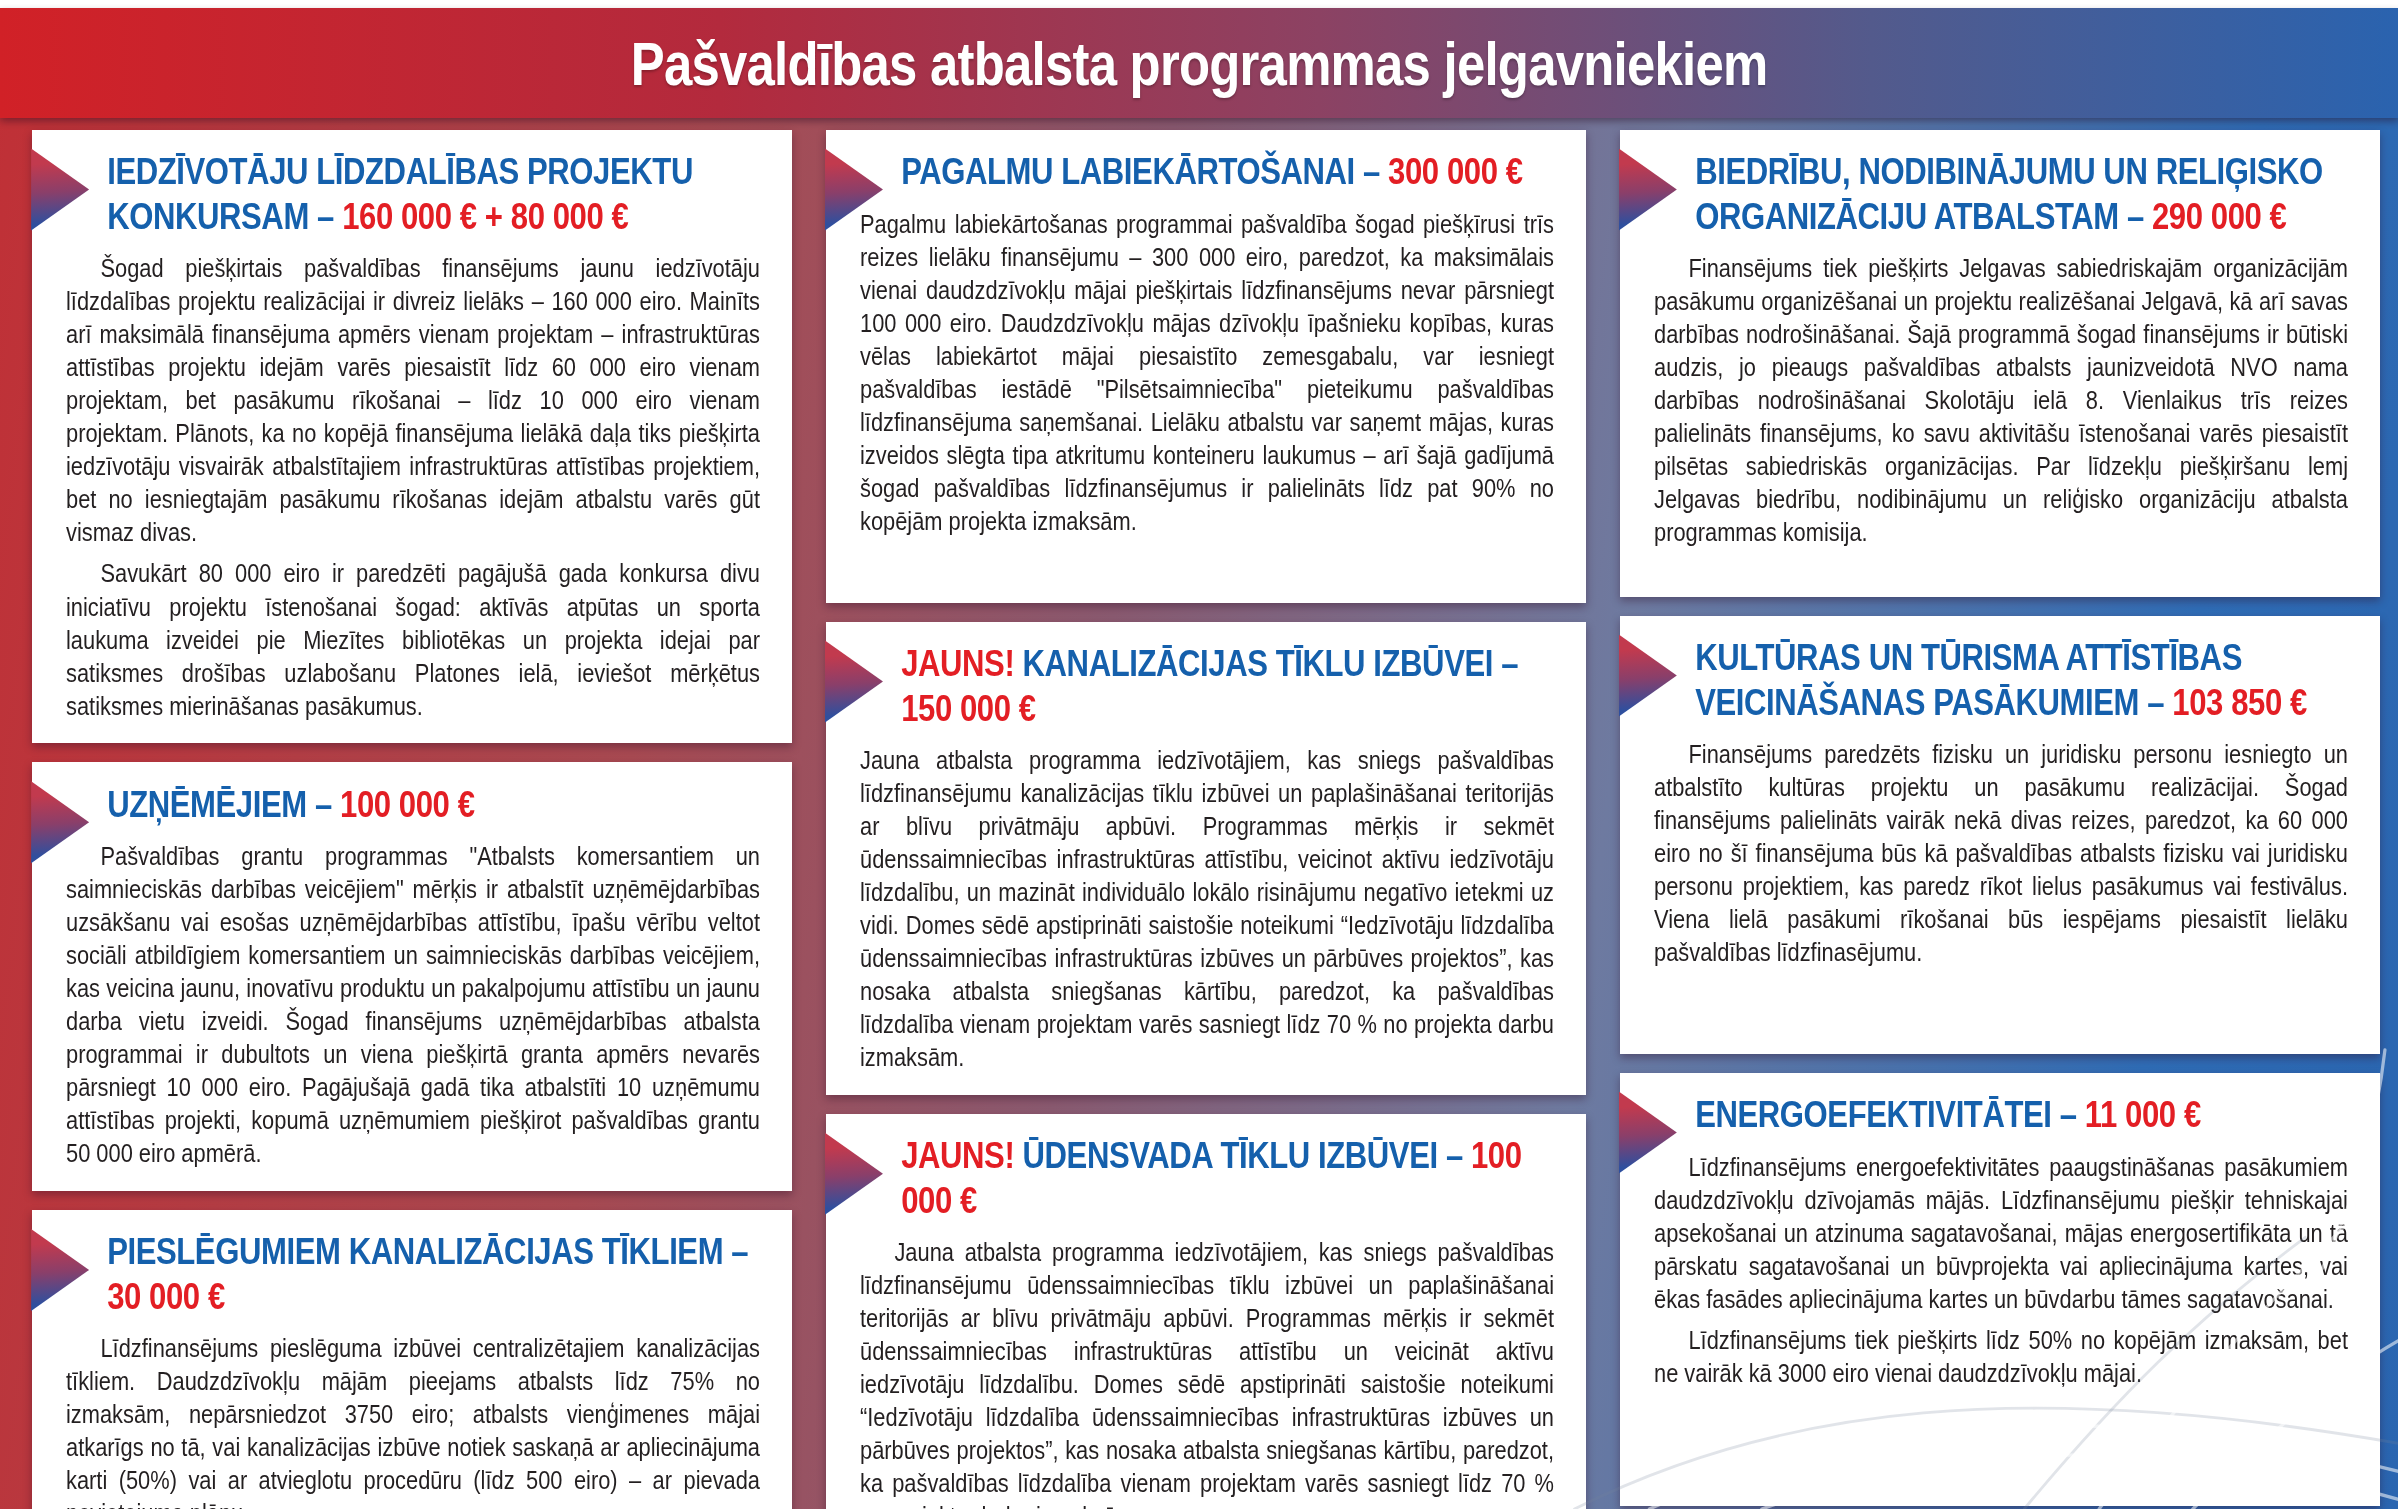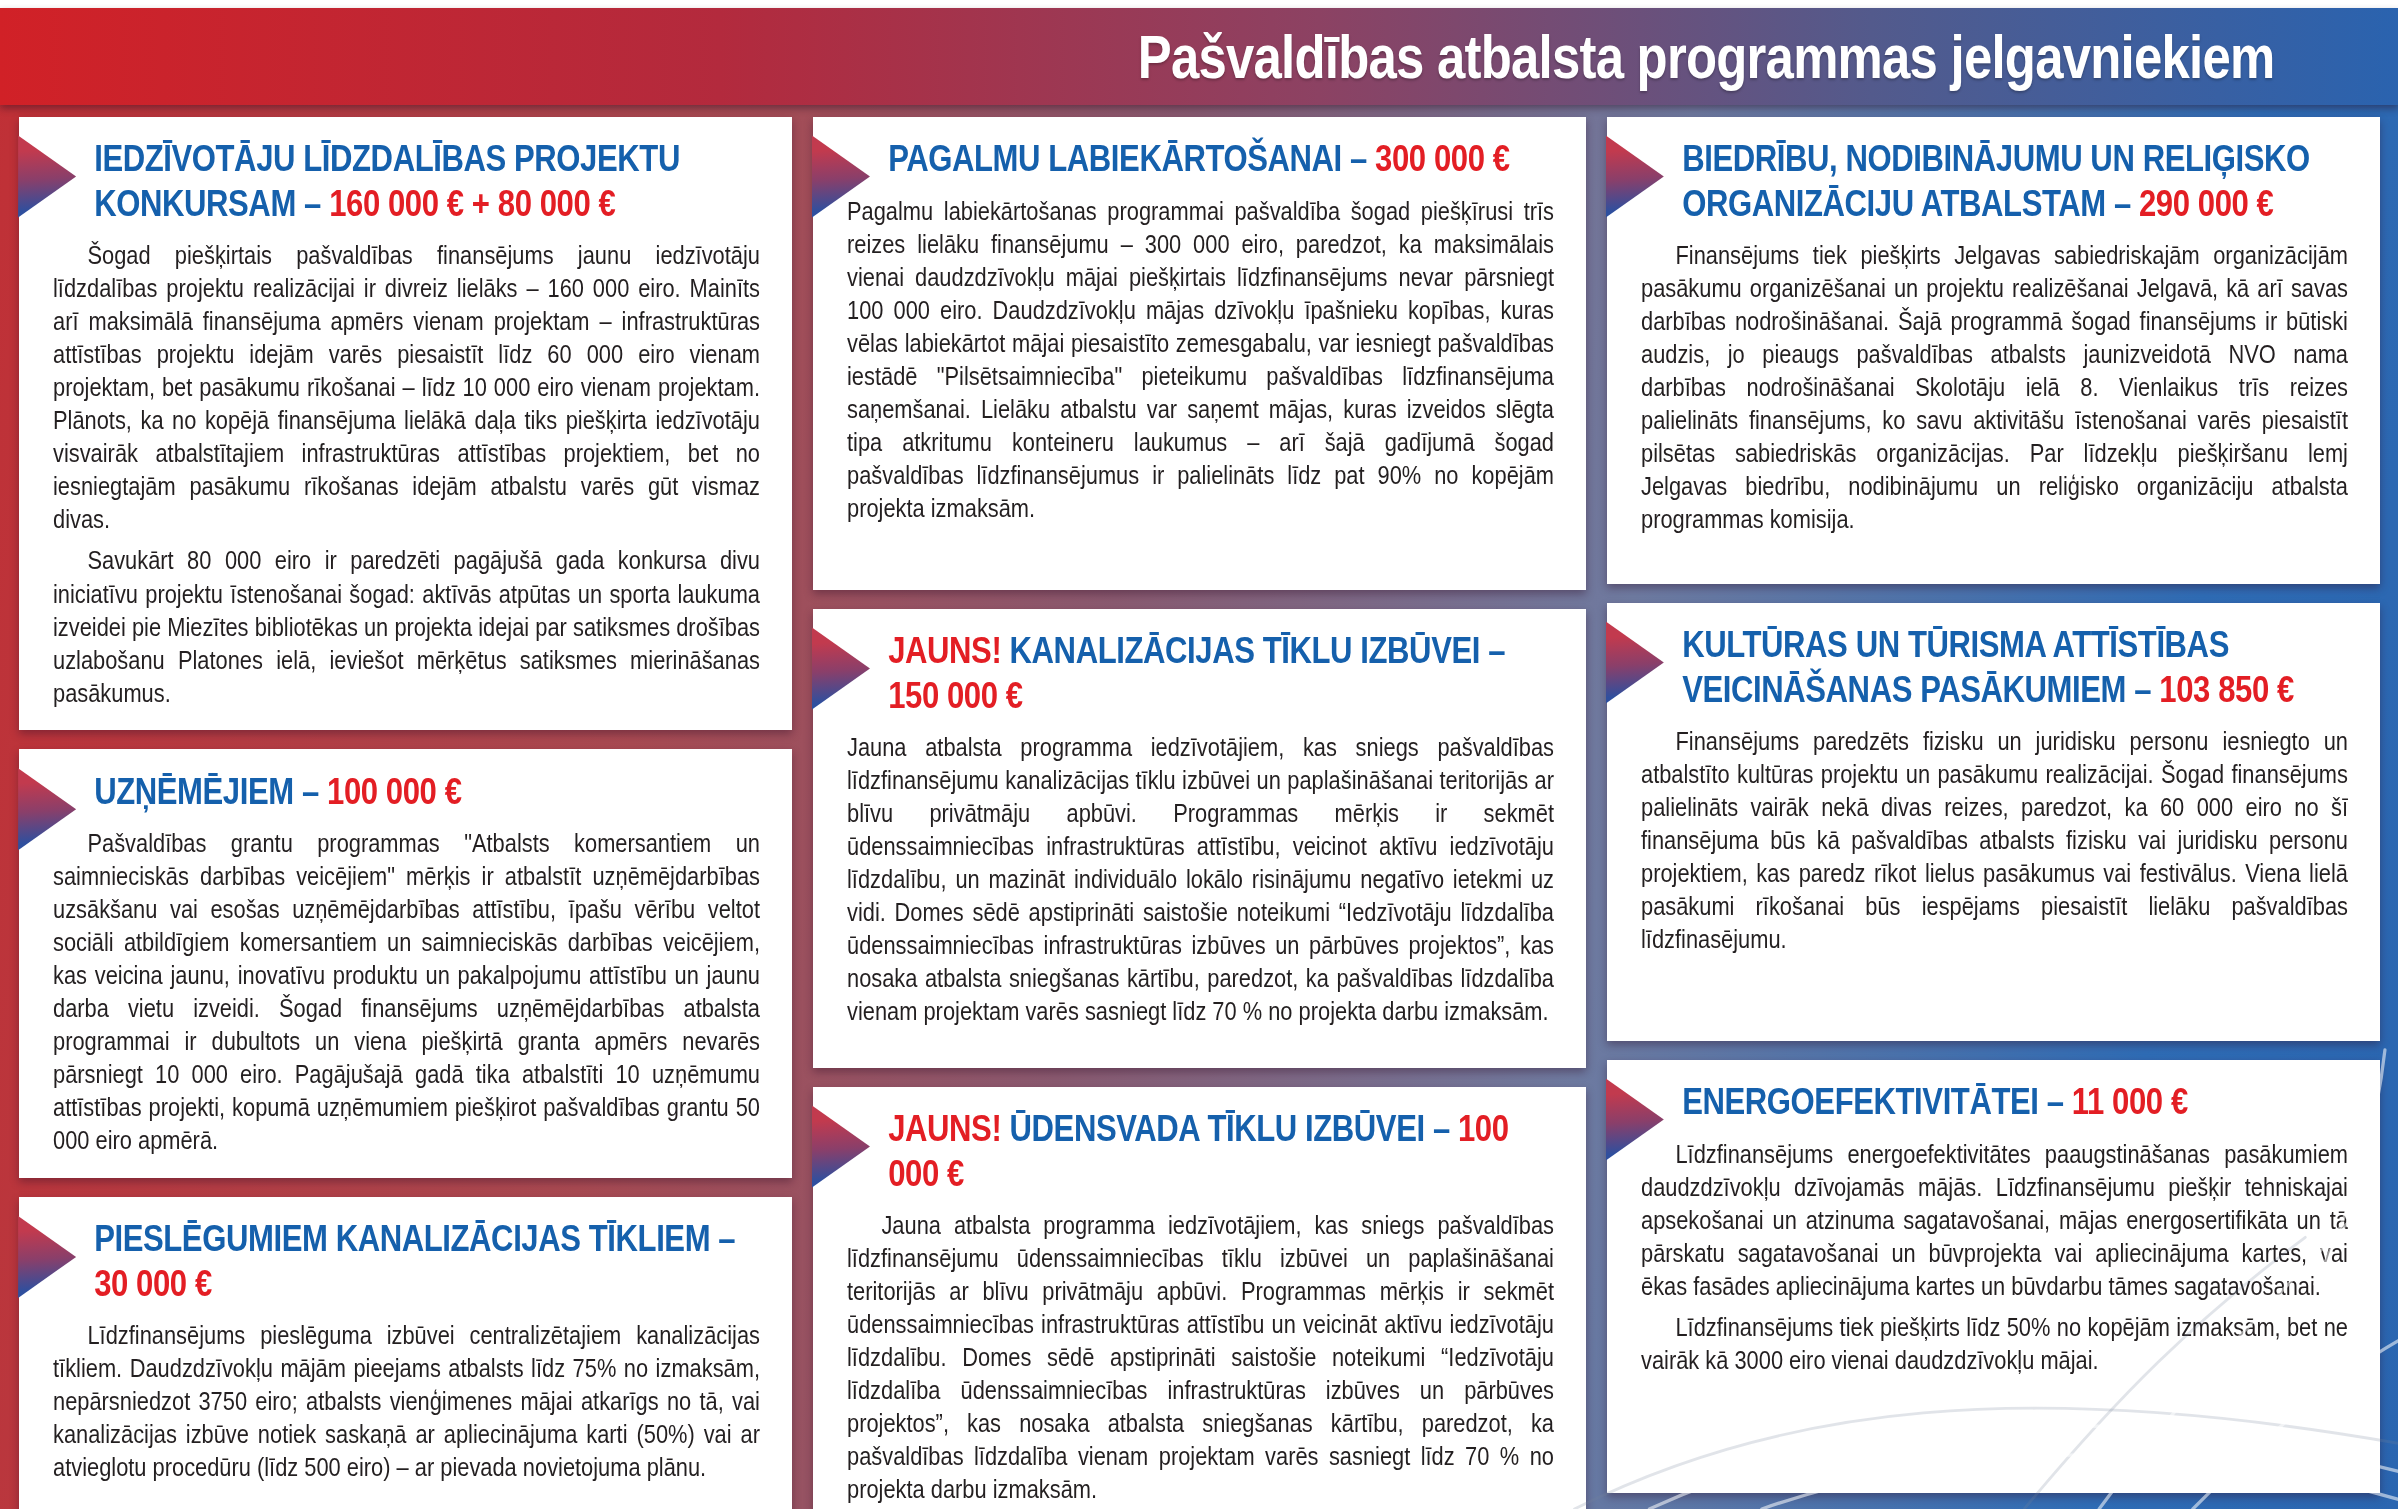--- a/index.html
+++ b/index.html
@@ -5,39 +5,40 @@
   html,body{margin:0;padding:0;}
   .page{
     position:relative;
     width:2399px;height:1509px;
     overflow:hidden;
     background:linear-gradient(97deg,#c03036 0%,#a84a52 28%,#8a5a70 46%,#6e7aa0 66%,#2f6cb5 88%,#2a65b0 100%);
     font-family:"Liberation Sans","DejaVu Sans",sans-serif;
   }
   .top-strip{height:8.4px;background:#ffffff;}
   .header{
-    height:97px;
+    height:110px;
     background:linear-gradient(90deg,#d12127 0%,#b32a3d 30%,#8c4263 55%,#535a8c 78%,#2a63af 100%);
-    display:flex;align-items:center;justify-content:flex-end;
+    display:flex;align-items:center;justify-content:center;
     box-shadow:0 3.7px 7.5px rgba(40,10,30,.45);
   }
   .header-title{
     color:#ffffff;font-size:62px;font-weight:bold;letter-spacing:-0.9px;
     transform:scaleX(.82);white-space:nowrap;
     text-shadow:0 1.9px 2.8px rgba(0,0,0,.25);
   }
   .grid{
     display:grid;grid-template-columns:repeat(3,1fr);gap:20.6px;
     padding:11.2px 19px 17px;align-items:start;
   }
   .col{display:flex;flex-direction:column;gap:19px;}
   .card{
     position:relative;background:#ffffff;box-sizing:border-box;
     padding:20.6px 32px 20.6px 34px;
     box-shadow:0 3.7px 8.4px rgba(50,15,40,.40);
+    margin-left:13px;
   }
   .flag{
     position:absolute;left:-0.9px;top:19px;width:58px;height:82px;
     background:linear-gradient(176deg,#c23a4e 18%,#8a3f6a 52%,#2f4f9e 88%);
     clip-path:polygon(0 0,100% 50%,0 100%);
   }
   .condense{transform:scaleX(.84);transform-origin:0 0;width:119%;}
   .card-title{
     margin:0 0 13px;padding-left:49px;
     font-size:37px;line-height:1.2;font-weight:bold;letter-spacing:-0.5px;

